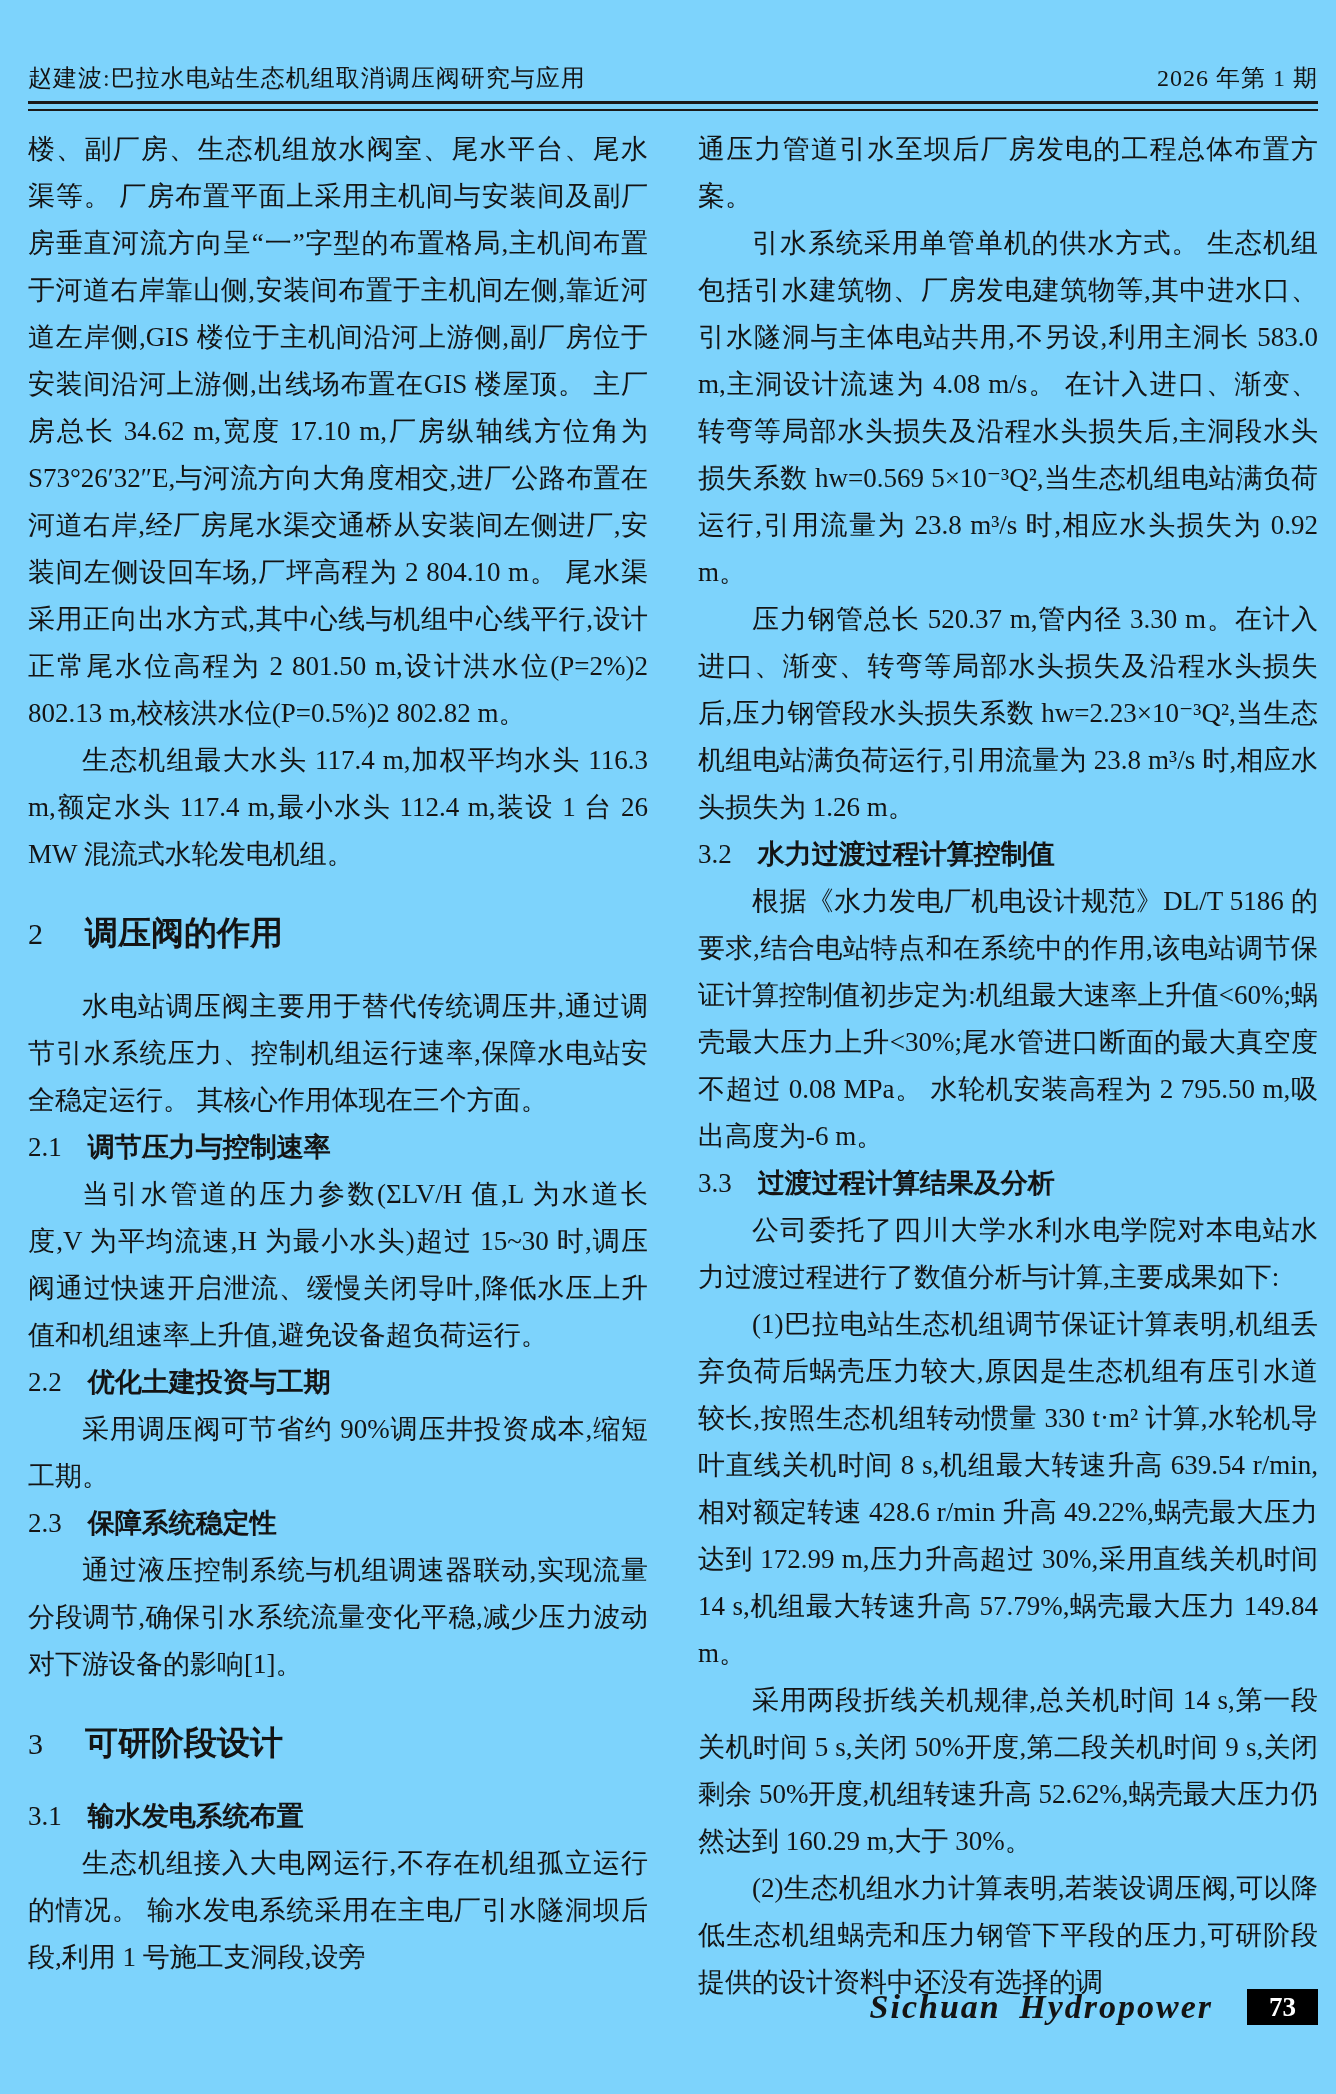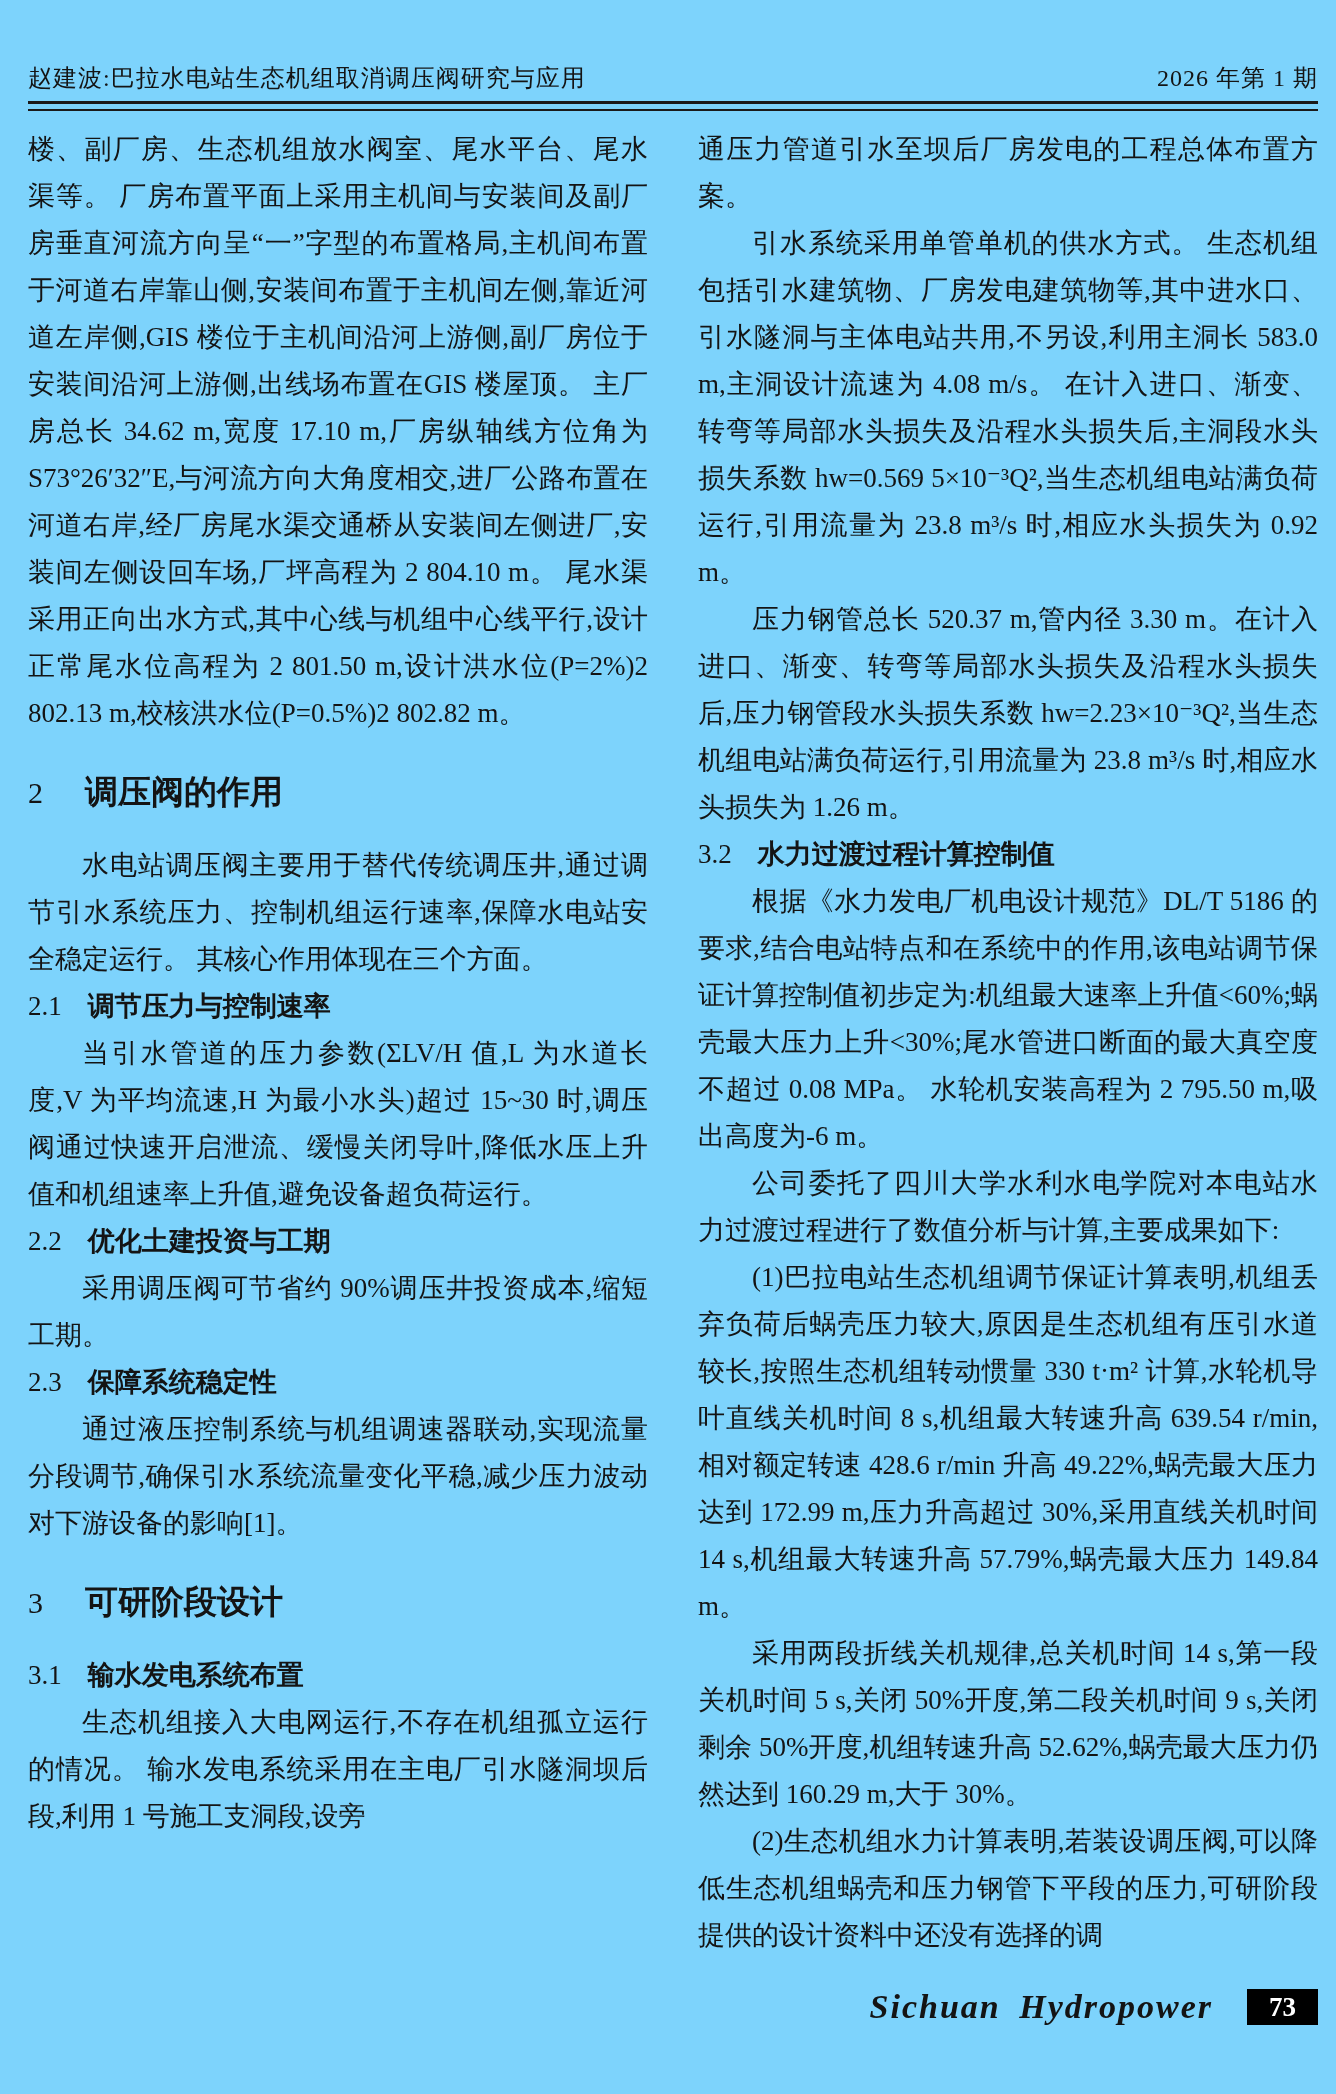--- a/index.html
+++ b/index.html
@@ -83,20 +83,21 @@
     <span>赵建波:巴拉水电站生态机组取消调压阀研究与应用</span>
     <span>2026 年第 1 期</span>
   </div>
 
   <div class="header-rule"></div>
 
   <div class="columns">
 
     <div class="col">
       <p class="cont">楼、副厂房、生态机组放水阀室、尾水平台、尾水渠等。 厂房布置平面上采用主机间与安装间及副厂房垂直河流方向呈“一”字型的布置格局,主机间布置于河道右岸靠山侧,安装间布置于主机间左侧,靠近河道左岸侧,GIS 楼位于主机间沿河上游侧,副厂房位于安装间沿河上游侧,出线场布置在GIS 楼屋顶。 主厂房总长 34.62 m,宽度 17.10 m,厂房纵轴线方位角为 S73°26′32″E,与河流方向大角度相交,进厂公路布置在河道右岸,经厂房尾水渠交通桥从安装间左侧进厂,安装间左侧设回车场,厂坪高程为 2 804.10 m。 尾水渠采用正向出水方式,其中心线与机组中心线平行,设计正常尾水位高程为 2 801.50 m,设计洪水位(P=2%)2 802.13 m,校核洪水位(P=0.5%)2 802.82 m。</p>
+      <p>生态机组最大水头 117.4 m,加权平均水头 116.3 m,额定水头 117.4 m,最小水头 112.4 m,装设 1 台 26 MW 混流式水轮发电机组。</p>
       <div class="h1">
         <span class="num">2</span>
         <span>调压阀的作用</span>
       </div>
       <p>水电站调压阀主要用于替代传统调压井,通过调节引水系统压力、控制机组运行速率,保障水电站安全稳定运行。 其核心作用体现在三个方面。</p>
       <div class="h2">
         <span class="num">2.1</span>
         <span>调节压力与控制速率</span>
       </div>
       <p>当引水管道的压力参数(ΣLV/H 值,L 为水道长度,V 为平均流速,H 为最小水头)超过 15~30 时,调压阀通过快速开启泄流、缓慢关闭导叶,降低水压上升值和机组速率上升值,避免设备超负荷运行。</p>
@@ -123,20 +124,24 @@
 
     <div class="col">
       <p class="cont">通压力管道引水至坝后厂房发电的工程总体布置方案。</p>
       <p>引水系统采用单管单机的供水方式。 生态机组包括引水建筑物、厂房发电建筑物等,其中进水口、引水隧洞与主体电站共用,不另设,利用主洞长 583.0 m,主洞设计流速为 4.08 m/s。 在计入进口、渐变、转弯等局部水头损失及沿程水头损失后,主洞段水头损失系数 hw=0.569 5×10⁻³Q²,当生态机组电站满负荷运行,引用流量为 23.8 m³/s 时,相应水头损失为 0.92 m。</p>
       <p>压力钢管总长 520.37 m,管内径 3.30 m。在计入进口、渐变、转弯等局部水头损失及沿程水头损失后,压力钢管段水头损失系数 hw=2.23×10⁻³Q²,当生态机组电站满负荷运行,引用流量为 23.8 m³/s 时,相应水头损失为 1.26 m。</p>
       <div class="h2">
         <span class="num">3.2</span>
         <span>水力过渡过程计算控制值</span>
       </div>
       <p>根据《水力发电厂机电设计规范》DL/T 5186 的要求,结合电站特点和在系统中的作用,该电站调节保证计算控制值初步定为:机组最大速率上升值&lt;60%;蜗壳最大压力上升&lt;30%;尾水管进口断面的最大真空度不超过 0.08 MPa。 水轮机安装高程为 2 795.50 m,吸出高度为-6 m。</p>
+      <div class="h2">
+        <span class="num">3.3</span>
+        <span>过渡过程计算结果及分析</span>
+      </div>
       <p>公司委托了四川大学水利水电学院对本电站水力过渡过程进行了数值分析与计算,主要成果如下:</p>
       <p>(1)巴拉电站生态机组调节保证计算表明,机组丢弃负荷后蜗壳压力较大,原因是生态机组有压引水道较长,按照生态机组转动惯量 330 t·m² 计算,水轮机导叶直线关机时间 8 s,机组最大转速升高 639.54 r/min,相对额定转速 428.6 r/min 升高 49.22%,蜗壳最大压力达到 172.99 m,压力升高超过 30%,采用直线关机时间 14 s,机组最大转速升高 57.79%,蜗壳最大压力 149.84 m。</p>
       <p>采用两段折线关机规律,总关机时间 14 s,第一段关机时间 5 s,关闭 50%开度,第二段关机时间 9 s,关闭剩余 50%开度,机组转速升高 52.62%,蜗壳最大压力仍然达到 160.29 m,大于 30%。</p>
       <p>(2)生态机组水力计算表明,若装设调压阀,可以降低生态机组蜗壳和压力钢管下平段的压力,可研阶段提供的设计资料中还没有选择的调</p>
     </div>
 
   </div>
 
   <div class="footer">
     <span class="journal">Sichuan Hydropower</span>

